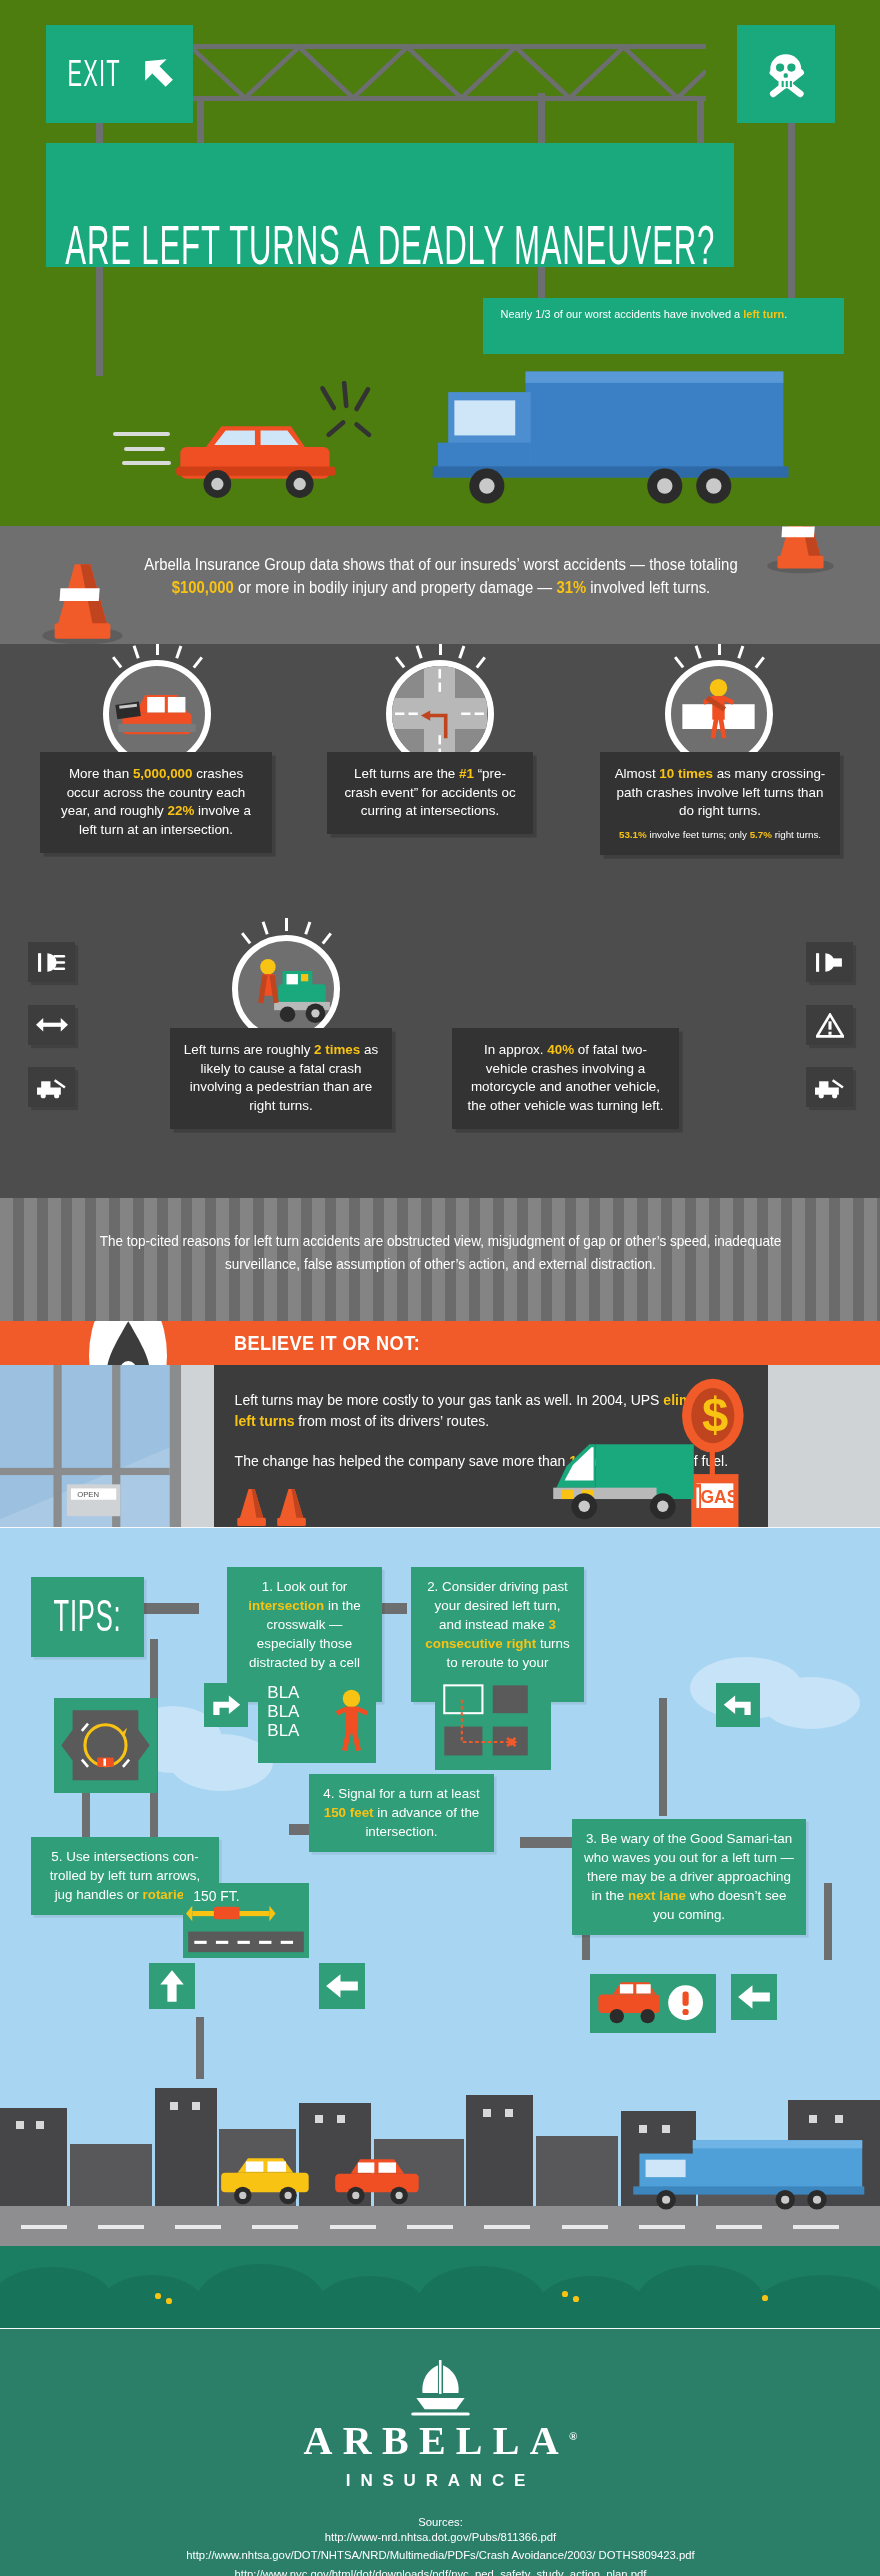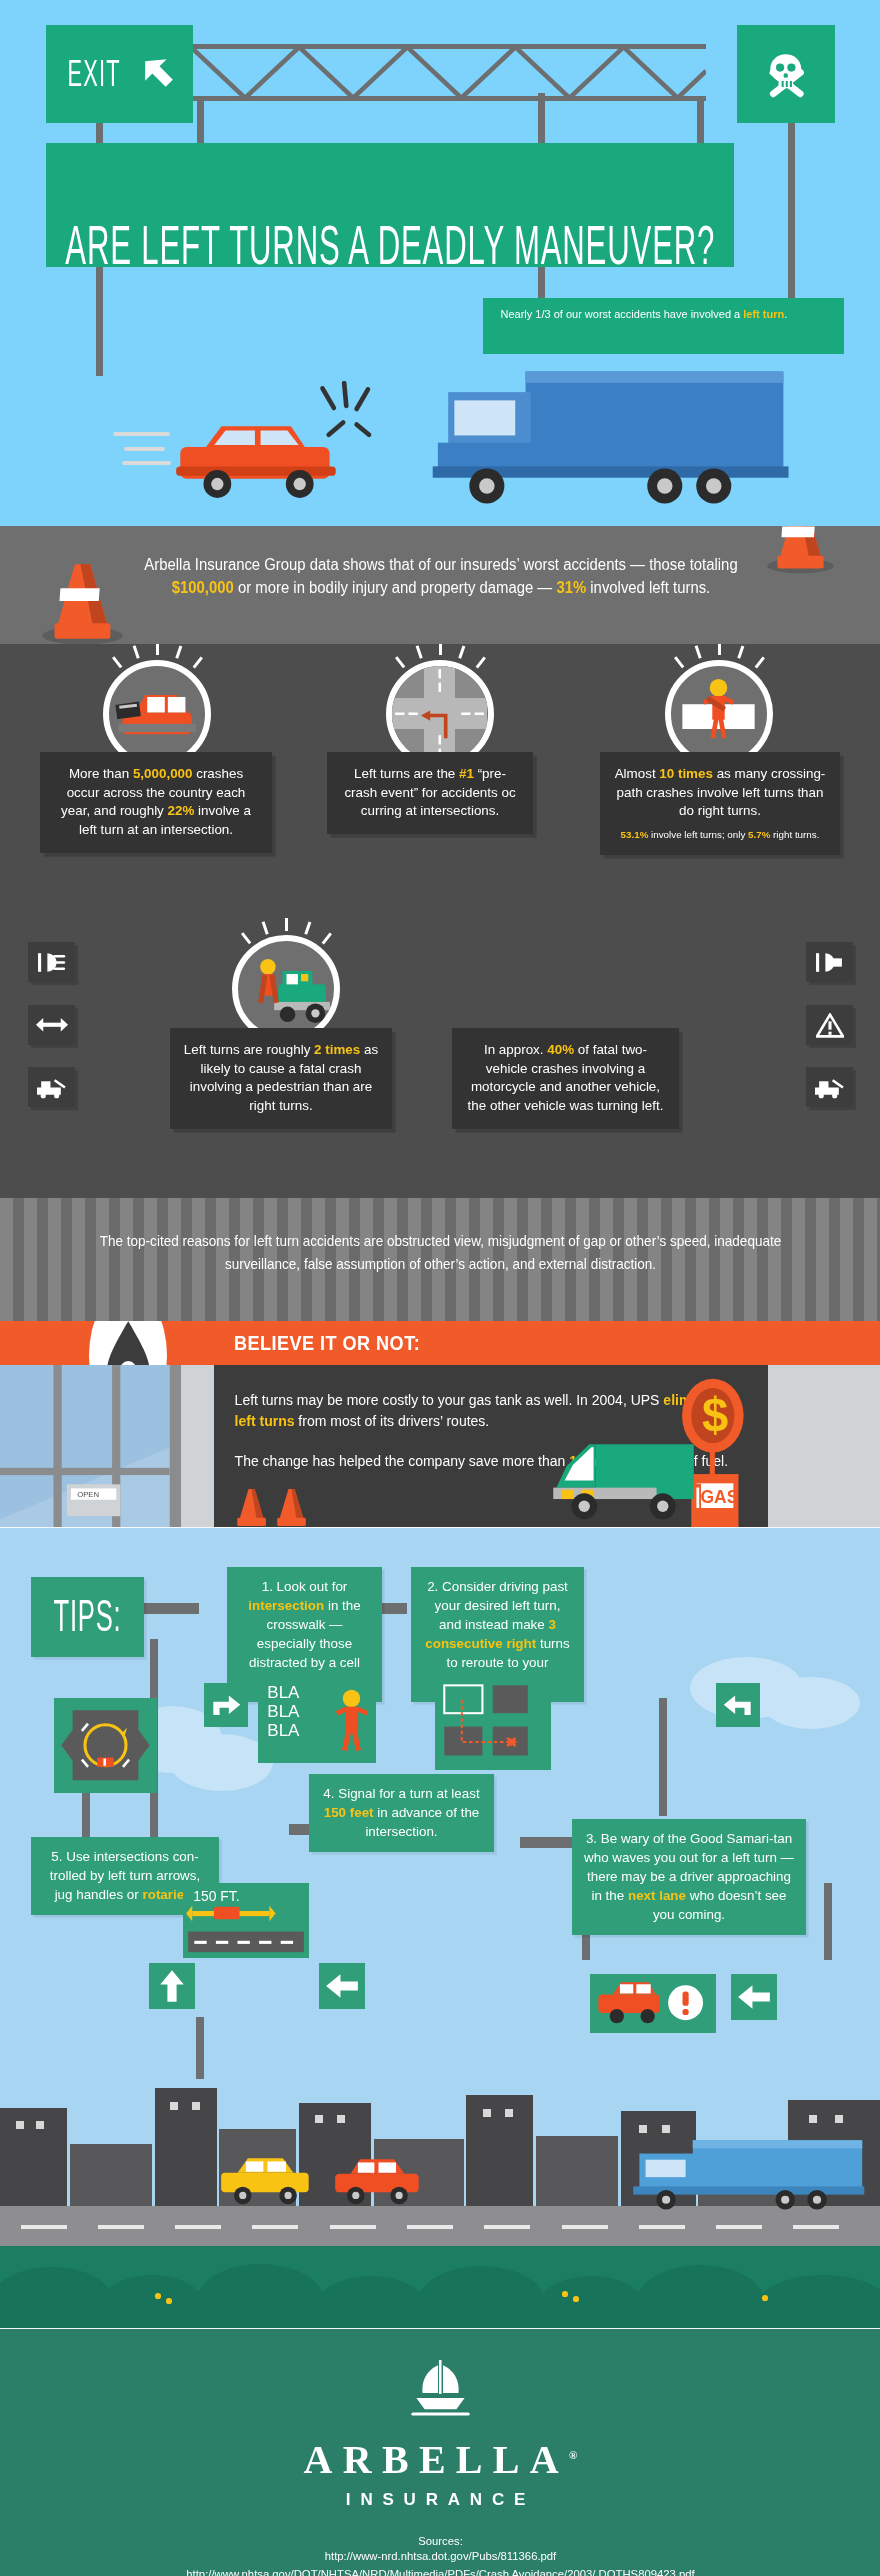--- a/index.html
+++ b/index.html
@@ -14,21 +14,21 @@
     margin:0 auto;
   }
 
   
   .abs { position:absolute; }
   .hl  { color:#f9c313; font-weight:bold; }
 
   
   #sec-highway {
     position:absolute; left:0; top:0; width:881px; height:526px;
-    background:#7dd3fc; overflow:hidden;
+    background:#4d7c0f; overflow:hidden;
   }
   .post { position:absolute; background:#6d6e70; width:7.2px; }
   .exit-sign {
     position:absolute; left:46px; top:25px; width:147px; height:98px;
     background:#1aa87d; display:flex; align-items:center; justify-content:center; gap:11.3px;
   }
   .exit-sign .txt {
     color:#fff; font-size:28px; letter-spacing:1.5px;
     font-family:"Liberation Sans Narrow","Liberation Sans",sans-serif;
     transform:scaleX(.78) scaleY(1.35); transform-origin:center;
@@ -152,21 +152,21 @@
   
   #sec-hedge { position:absolute; left:0; top:2246px; width:881px; height:82px; background:#1b7d62; overflow:hidden;}
   .bush { position:absolute; background:#17735a; border-radius:50% 50% 0 0; }
   .berry{ position:absolute; width:5.7px;height:5.7px;border-radius:50%; background:#f9c313;}
 
   
   #sec-footer { position:absolute; left:0; top:2329px; width:881px; height:299px; background:#2b7f69; color:#fff; text-align:center;}
   .ship { margin:0 auto; display:block; }
   .brand {
     font-family:"Liberation Serif", serif; font-weight:bold;
-    font-size:40px; letter-spacing:10.3px; margin-top:19px;
+    font-size:40px; letter-spacing:10.3px; margin-top:0;
   }
   .brand sup { font-size:11.3px; letter-spacing:0; vertical-align:super;}
   .brand-sub { font-size:17px; letter-spacing:9.8px; margin-top:7.2px;
     font-family:"Liberation Sans", sans-serif; font-weight:bold;}
   .sources-label { margin-top:25px; font-size:11.3px;
     font-family:"Liberation Sans Narrow","Liberation Sans",sans-serif;}
   .src { font-size:11.3px; line-height:1.62;
     font-family:"Liberation Sans Narrow","Liberation Sans",sans-serif;}
 </style>
 </head>
@@ -360,21 +360,21 @@
         </svg>
       </div>
       <div class="spoke" style="transform:rotate(-38deg)"></div>
         <div class="spoke" style="transform:rotate(-19deg)"></div>
       <div class="spoke" style="transform:rotate(0deg)"></div>
         <div class="spoke" style="transform:rotate(19deg)"></div>
       <div class="spoke" style="transform:rotate(38deg)"></div>
     </div>
     <div class="statcard" style="left:600px;top:108px;width:240px;">
       <span>Almost </span><span class="hl">10 times</span><span> as many crossing-path crashes involve left turns than do right turns.</span>
-      <span class="sub"><span class="hl">53.1%</span><span> involve left turns; only </span><span class="hl">5.7%</span><span> right turns.</span></span>
+      <span class="sub"><span class="hl">53.1%</span><span> involve feet turns; only </span><span class="hl">5.7%</span><span> right turns.</span></span>
     </div>
 
     <div class="badge" style="left:232px;top:291px;">
       <div class="ring">
         <svg width="95" height="95" viewBox="0 0 184 184">
           <rect x="78" y="84" width="92" height="42" rx="6" fill="#1aa87d"></rect>
           <rect x="86" y="58" width="58" height="30" fill="#1aa87d"></rect>
           <rect x="94" y="64" width="22" height="20" fill="#fff"></rect>
           <rect x="122" y="64" width="14" height="14" fill="#f9c313"></rect>
           <rect x="70" y="118" width="108" height="16" fill="#b9b9b9"></rect>

